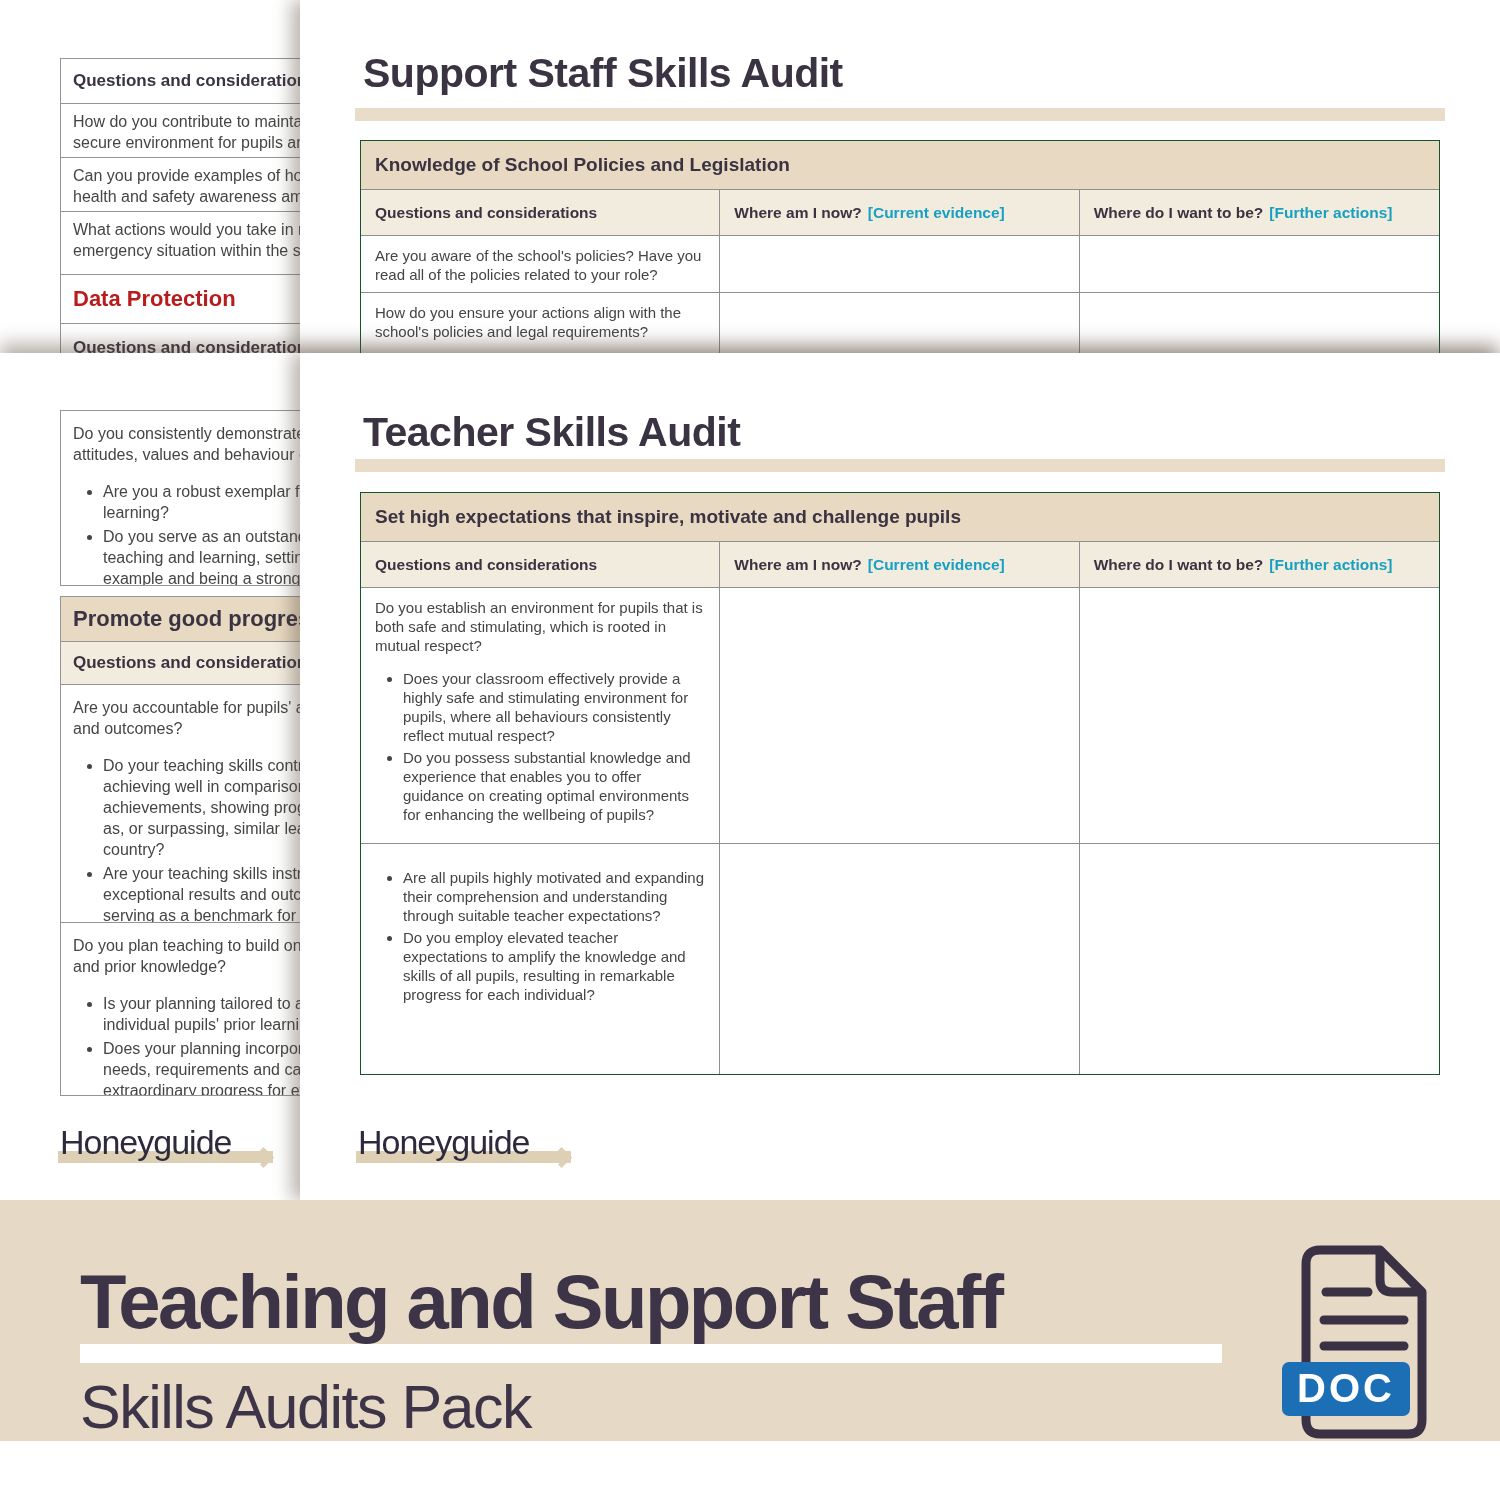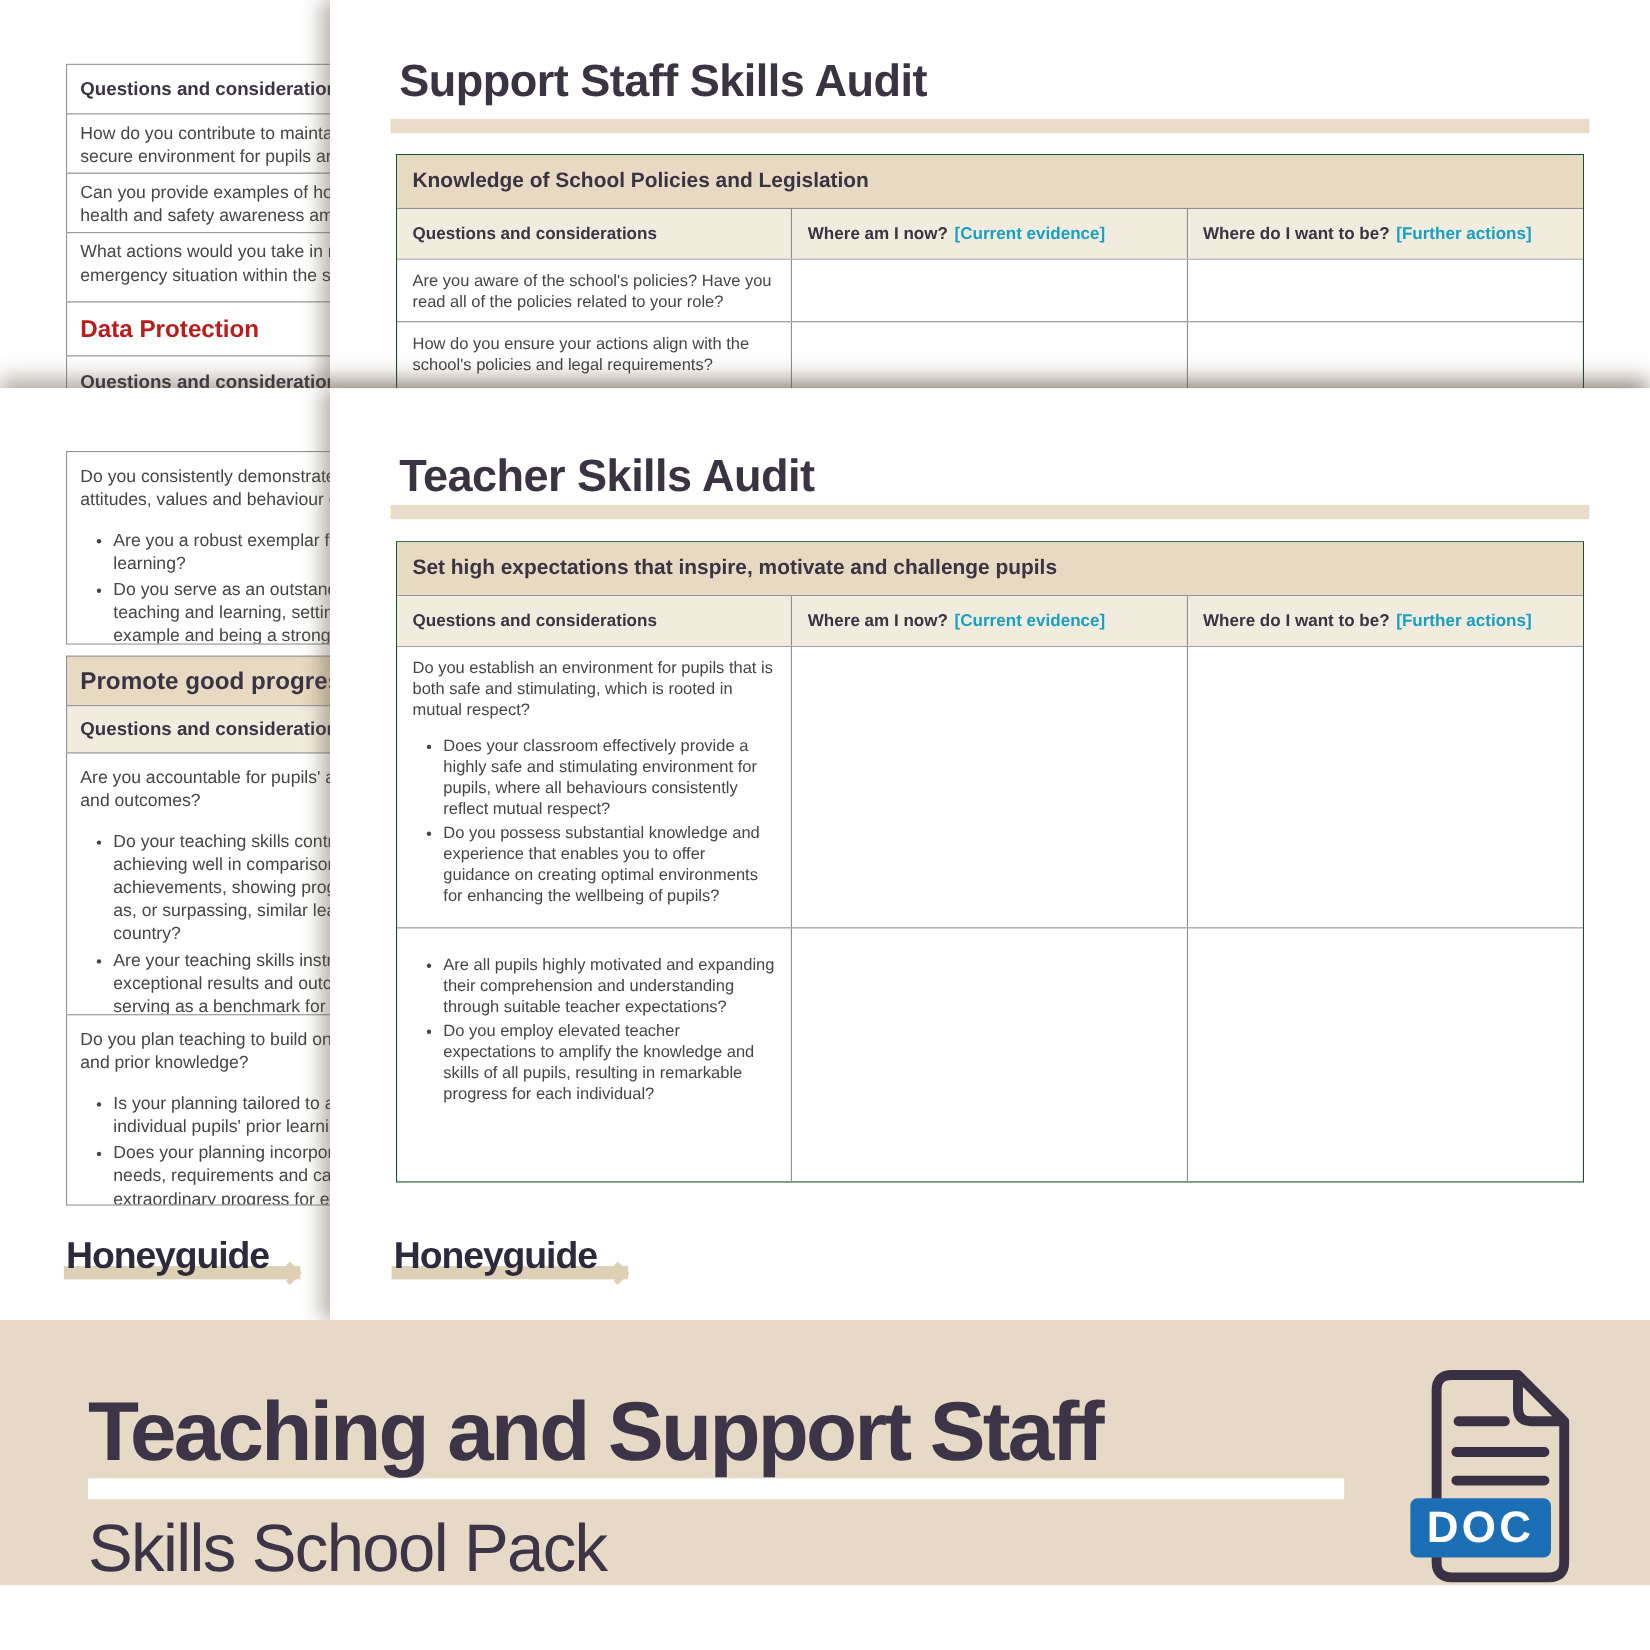--- a/index.html
+++ b/index.html
@@ -51,21 +51,21 @@
   .t-col { width:360px; display:flex; align-items:center; padding:0 14px; background:#f2ecdf;
            font-weight:bold; font-size:15.5px; color:#3a3342; border-right:1px solid #8f8f8f; height:45px; }
   .t-col.last, .t-cell.last { border-right:none; }
   .hint { color:#18a0c2; margin-left:6px; font-weight:bold; }
   .t-cell { width:360px; border-right:1px solid #8f8f8f; padding:10px 14px; font-size:15px; line-height:19px; overflow:hidden; }
   .t-cell ul.blts { margin-top:14px; padding-left:28px; }
 
   
   .logo { position:absolute; height:44px; }
   .logo-band { position:absolute; left:-2px; bottom:4px; height:12px; width:215px; background:#ddd0b5; }
-  .logo-text { position:relative; font-size:34px; font-weight:bold; letter-spacing:-1px; color:#2e2a3c;text-align:center; }
+  .logo-text { position:relative; font-size:34px; font-weight:normal; letter-spacing:-1px; color:#2e2a3c;text-align:center; }
   .logo-arrow { position:absolute; left:196px; bottom:2px; width:15px; height:15px;
                 border-top:5px solid #ddd0b5; border-right:5px solid #ddd0b5; transform:rotate(45deg); }
 
   
   .banner { position:absolute; left:0; top:1200px; width:1500px; height:241px; background:#e6d9c6; }
   .banner-title { position:absolute; left:80px; top:58px; font-size:76px; font-weight:bold;
                   letter-spacing:-2.5px; color:#3d3448; }
   .banner-bar { position:absolute; left:80px; top:144px; width:1142px; height:19px; background:#ffffff; }
   .banner-sub { position:absolute; left:80px; top:172px; font-size:61px; font-weight:normal;
                 letter-spacing:-1.5px; color:#3d3448; }
@@ -216,21 +216,21 @@
         <span class="logo-band"></span>
         <span class="logo-text">Honeyguide</span>
         <span class="logo-arrow"></span>
       </div>
     </div>
   </section>
 
   <footer class="banner">
     <div class="banner-title">Teaching and Support Staff</div>
     <div class="banner-bar"></div>
-    <div class="banner-sub">Skills School Pack</div>
+    <div class="banner-sub">Skills Audits Pack</div>
     <svg class="doc-icon" width="164" height="196" viewBox="-8 0 164 196">
       <path d="M30,6 H90 L132,48 V176 q0,14 -14,14 H30 q-14,0 -14,-14 V20 q0,-14 14,-14 Z" fill="none" stroke="#3a3144" stroke-width="9" stroke-linejoin="round"></path>
       <path d="M90,6 V36 q0,12 12,12 H132" fill="none" stroke="#3a3144" stroke-width="9"></path>
       <line x1="36" y1="48" x2="78" y2="48" stroke="#3a3144" stroke-width="9" stroke-linecap="round"></line>
       <line x1="34" y1="76" x2="114" y2="76" stroke="#3a3144" stroke-width="9" stroke-linecap="round"></line>
       <line x1="34" y1="102" x2="114" y2="102" stroke="#3a3144" stroke-width="9" stroke-linecap="round"></line>
       <rect x="-8" y="118" width="128" height="54" rx="7" fill="#1c6fb4"></rect>
       <text x="56" y="158" text-anchor="middle" font-family="Liberation Sans, sans-serif" font-size="40" font-weight="bold" letter-spacing="3" fill="#ffffff">DOC</text>
     </svg>
   </footer>

